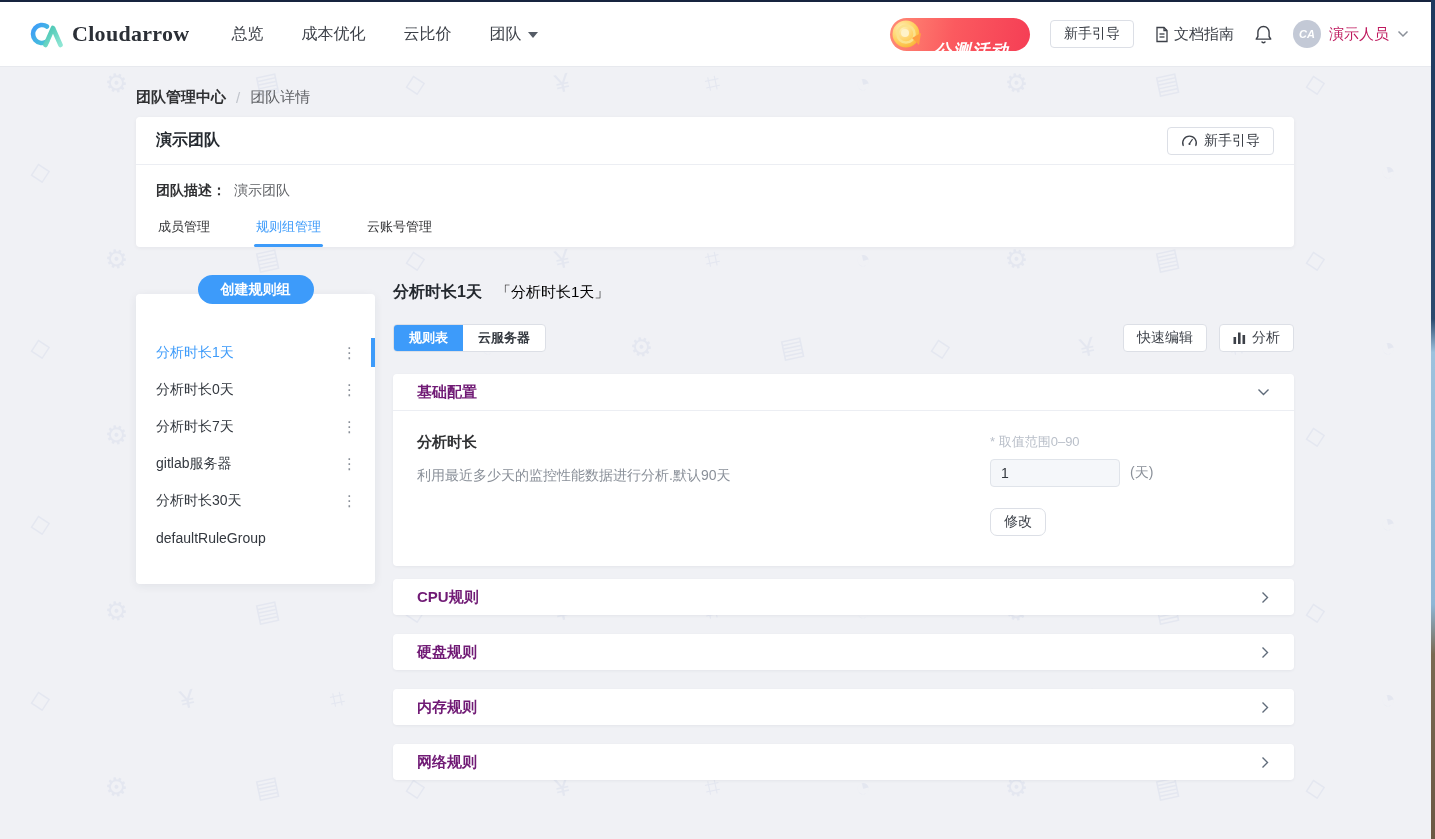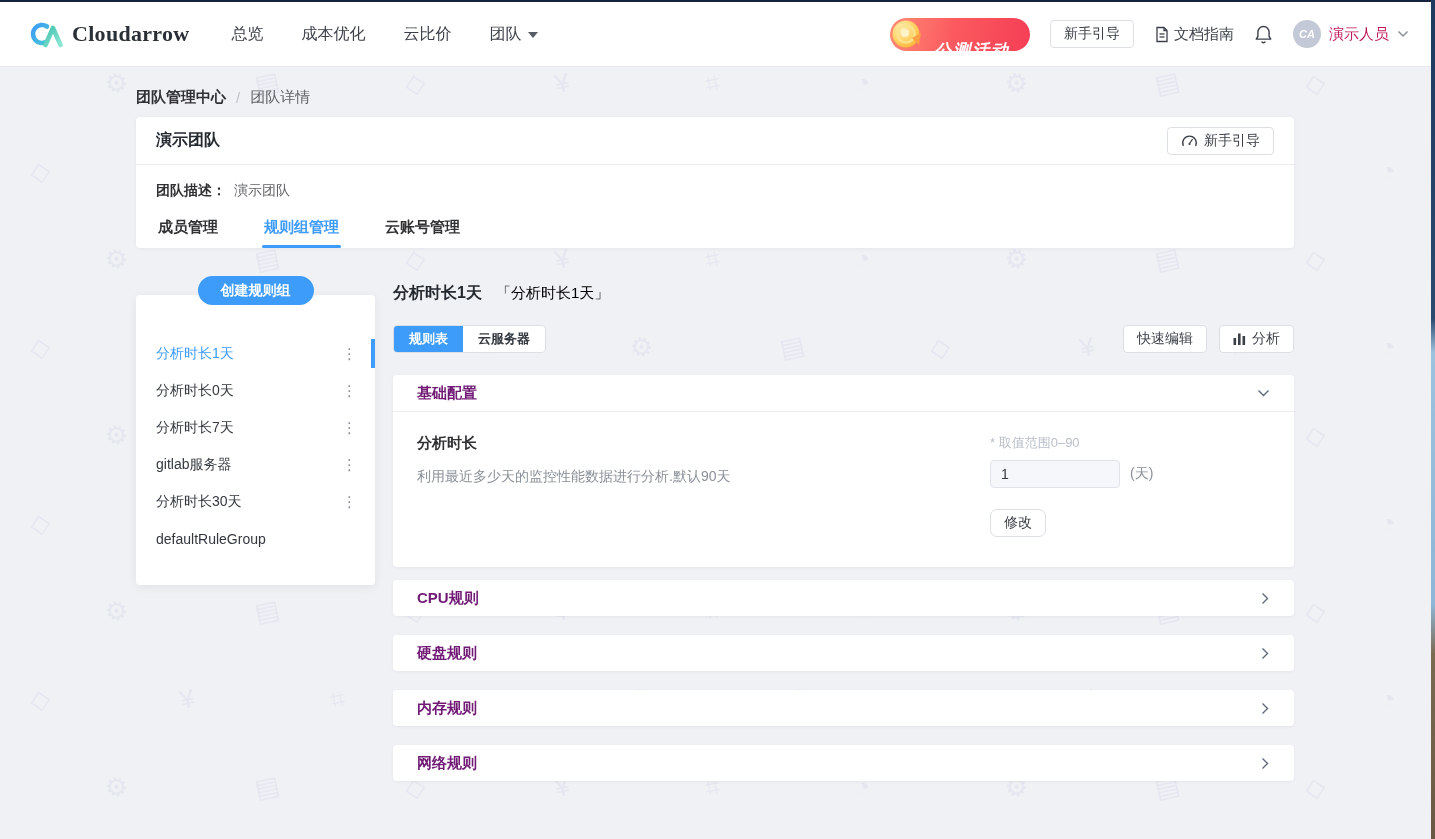--- a/index.html
+++ b/index.html
@@ -52,21 +52,21 @@
   .card { background:#fff; border-radius:4px; box-shadow:0 1px 4px rgba(0,21,41,.05); }
 
   
   .team-head { display:flex; align-items:center; justify-content:space-between;
     padding:0 20px; height:48px; border-bottom:1px solid #eceef3; }
   .team-title { font-size:16px; font-weight:700; color:#24292f; }
   .team-desc { padding:17px 20px 0; font-size:14px; display:flex; gap:8px; }
   .desc-label { font-weight:700; color:#303133; }
   .desc-value { color:#606266; }
   .team-tabs { display:flex; gap:42px; padding:0 20px; margin-top:6px; }
-  .ttab { font-size:15px; font-weight:700; color:#303133; padding:12px 2px 11px; cursor:pointer; position:relative; }
+  .ttab { font-size:13px; font-weight:400; color:#303133; padding:12px 2px 11px; cursor:pointer; position:relative; }
   .ttab.active { color:#3d9bfa; }
   .ttab.active::after { content:""; position:absolute; left:0; right:0; bottom:0; height:3px; background:#3d9bfa; border-radius:2px; }
 
   
   .section { display:flex; align-items:flex-start; gap:18px; margin-top:28px; }
   .side { width:239px; flex:none; }
   .create-btn { display:block; margin:0 auto -10px; position:relative; z-index:2;
     background:#3d9bfa; color:#fff; border:none; border-radius:15px; height:29px; padding:0 23px;
     font-size:14px; font-weight:700; cursor:pointer; font-family:inherit; }
   .side-panel { background:#fff; border-radius:4px; box-shadow:0 2px 10px rgba(31,45,61,.07);

